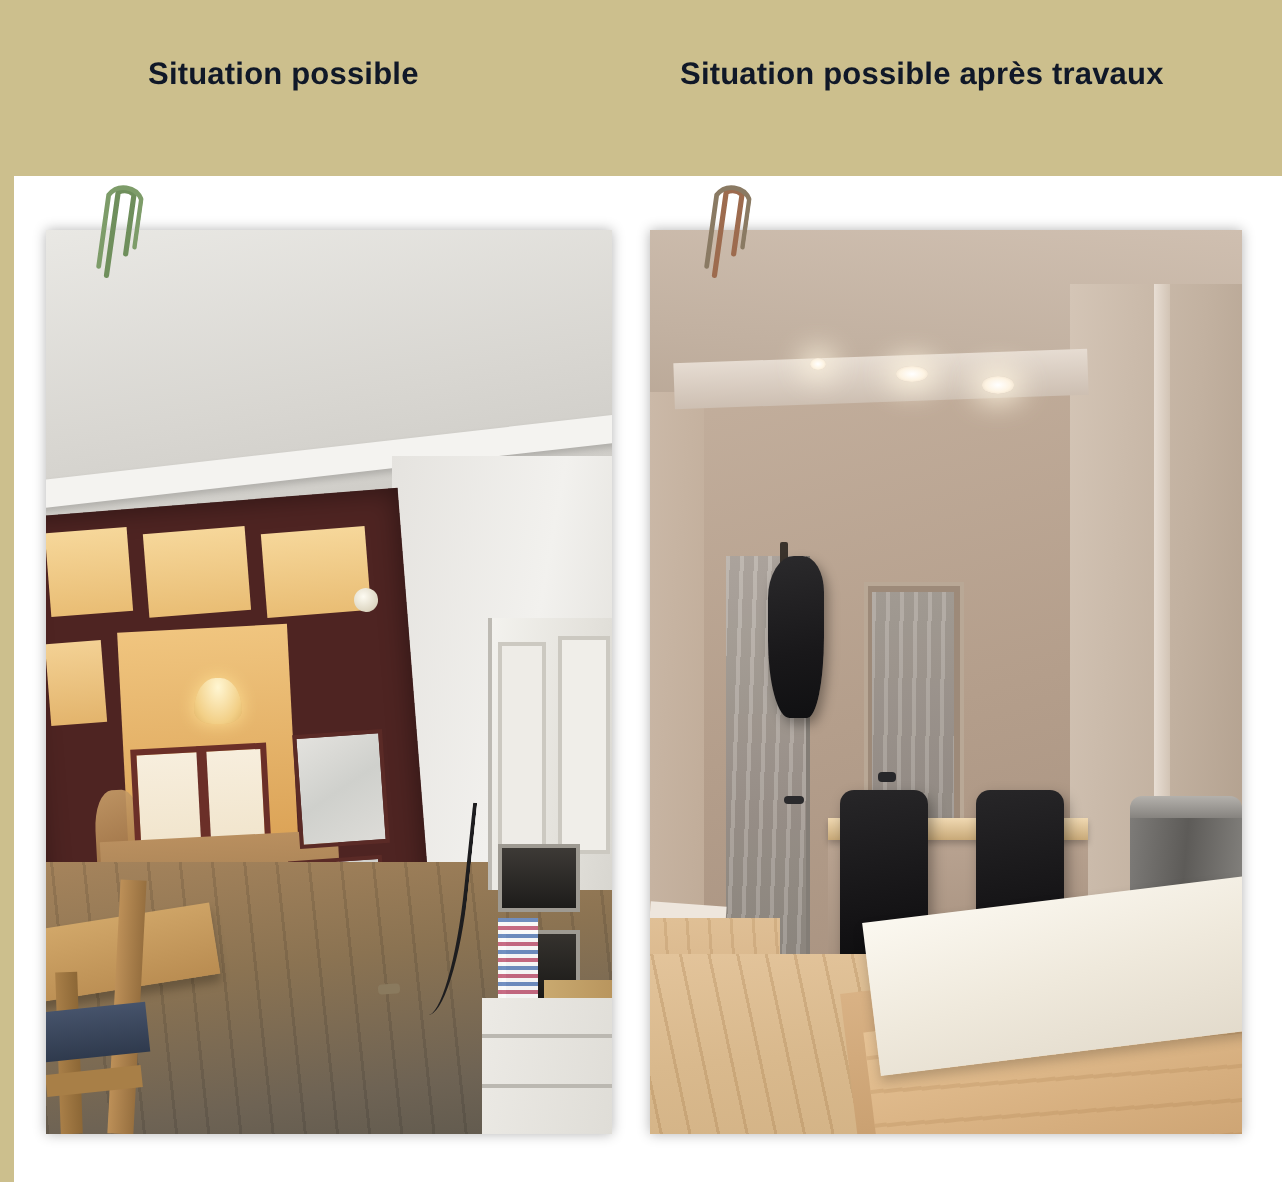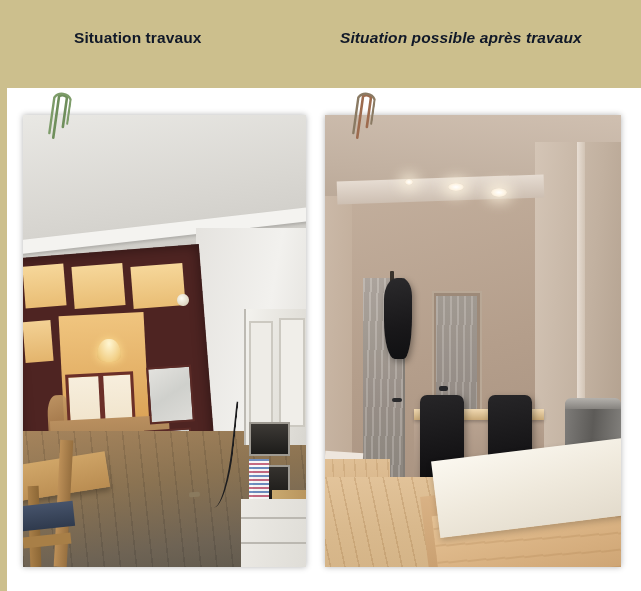--- a/index.html
+++ b/index.html
@@ -34,21 +34,21 @@
   .caption {
     position: absolute;
     top: 29px;
     font-size: 15.5px;
     font-weight: bold;
     color: #101828;
     letter-spacing: 0.1px;
     white-space: nowrap;
   }
   .caption-left  { left: 74px; }
-  .caption-right { left: 340px; font-style: italic; }
+  .caption-right { left: 340px; }
 
   
   .sheet {
     position: absolute;
     left: 7px; top: 88px;
     width: 634px; height: 503px;
     background: #ffffff;
   }
 
   
@@ -439,21 +439,21 @@
   }
   .clip-left  { left: 44px;  top: 82px; transform: rotate(8deg); }
   .clip-right { left: 348px; top: 82px; transform: rotate(8deg); }
 </style>
 </head>
 <body>
 
 <div class="slide">
 
   <div class="header-band">
-    <div class="caption caption-left">Situation travaux</div>
+    <div class="caption caption-left">Situation possible</div>
     <div class="caption caption-right">Situation possible après travaux</div>
   </div>
 
   <div class="sheet"></div>
 
   <div class="photo photo-left">
     <div class="scene">
       <div class="l-ceiling"></div>
       <div class="l-ceiling-edge"></div>
       <div class="l-wallright"></div>

